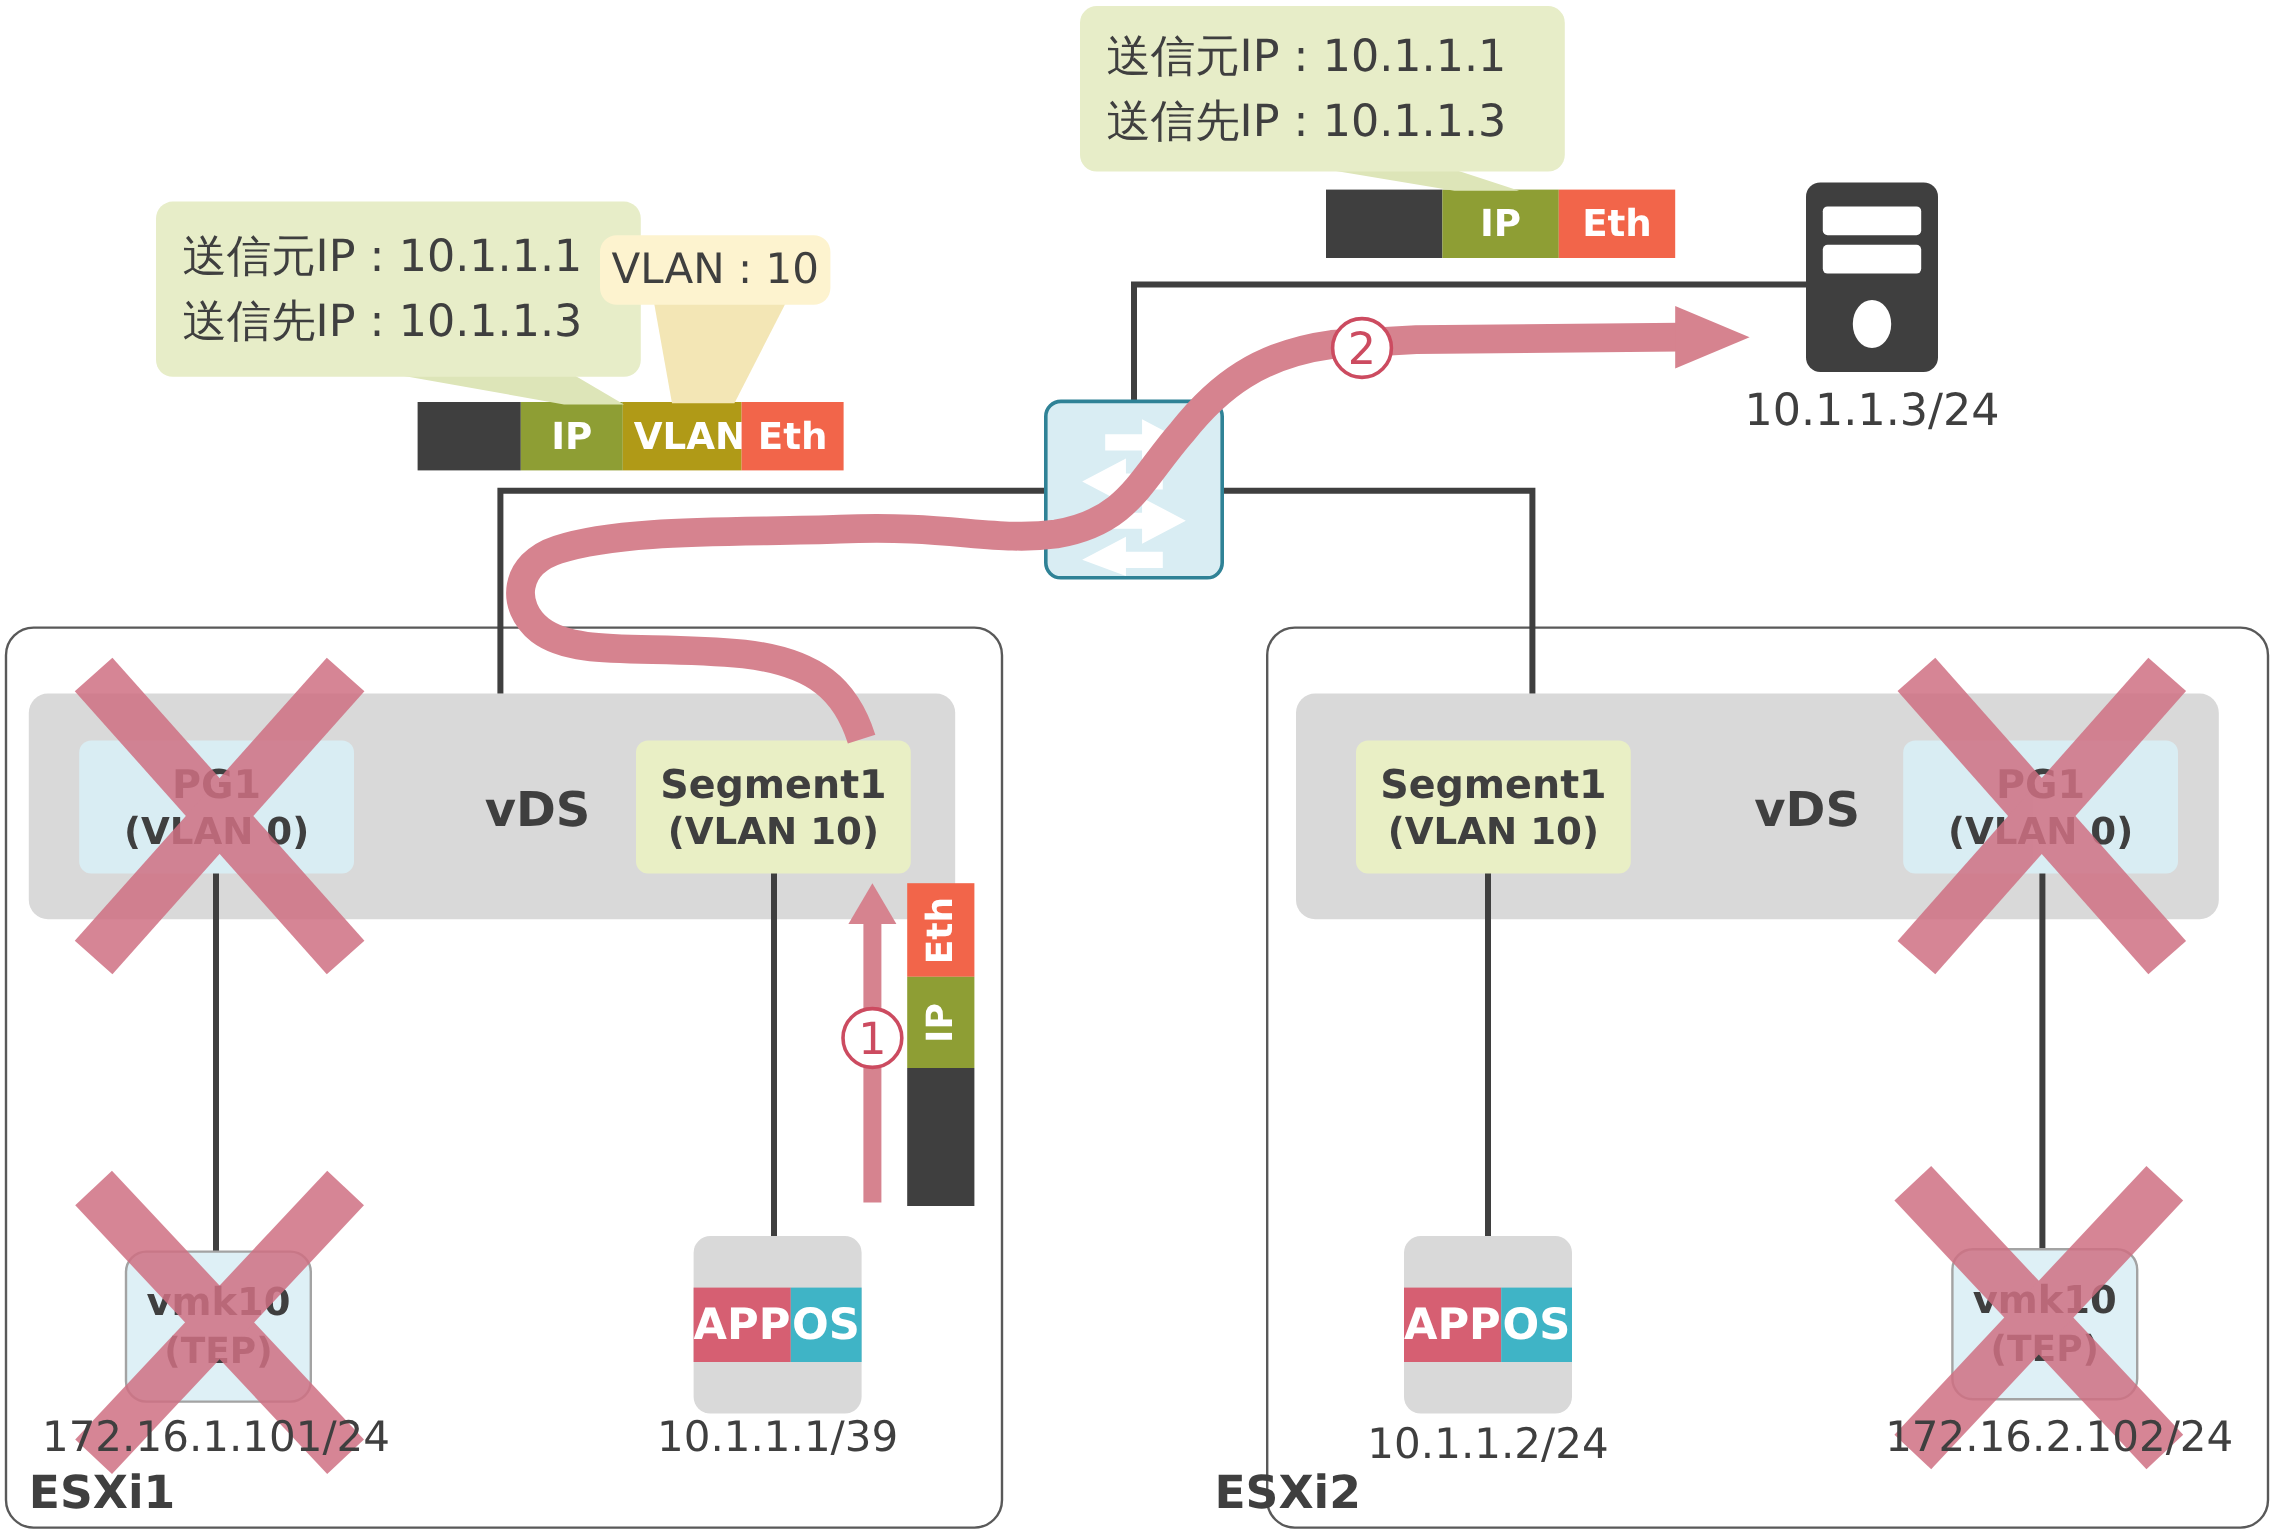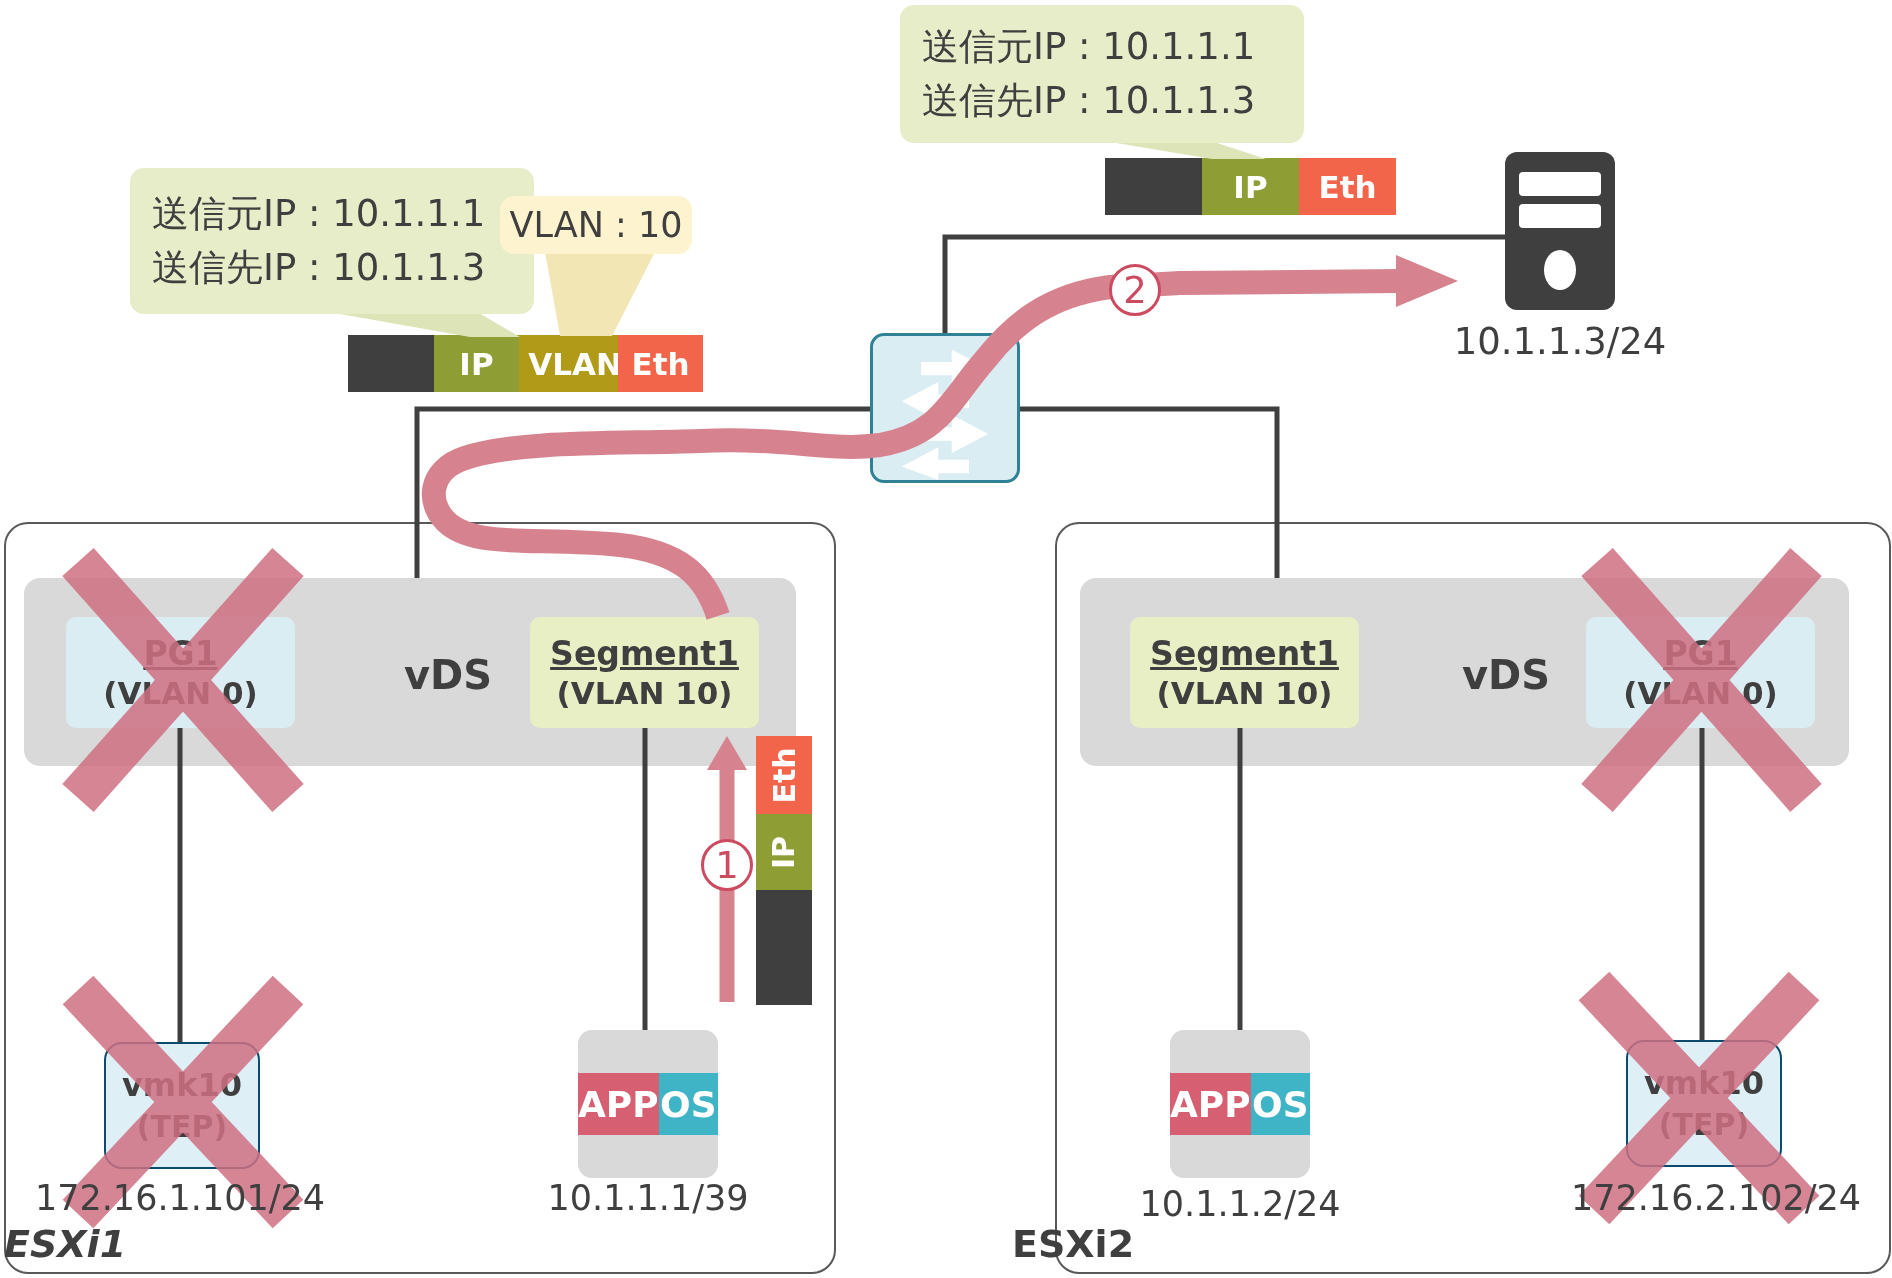--- a/index.html
+++ b/index.html
@@ -26,29 +26,29 @@
     position:absolute;font-size:40px;font-weight:bold;color:#3f3f3f;z-index:4;
     text-align:right;width:160px;
   }
 
   
   .node-box{
     position:absolute;width:229px;height:111px;border-radius:10px;z-index:4;
     display:flex;flex-direction:column;align-items:center;justify-content:center;
     font-weight:bold;line-height:1.25;text-align:center;
   }
-  .node-box .t1{font-size:33px;text-decoration:underline;}
+  .node-box .t1{font-size:33px;}
   .node-box .t2{font-size:31px;}
   .pg-box{background:var(--pg-blue);}
   .seg-box{background:var(--segment-green);text-align:right;}
 
   
   .vmk-box{
     position:absolute;width:152px;height:123px;border-radius:18px;z-index:4;
-    background:var(--vmk-blue);border:2px solid #0c4a6e;
+    background:var(--vmk-blue);border:2px solid #a3a3a3;
     display:flex;flex-direction:column;align-items:center;justify-content:center;
     font-weight:bold;line-height:1.3;text-align:center;
   }
   .vmk-box .t1{font-size:32px;}
   .vmk-box .t2{font-size:30px;}
 
   
   .vm-box{
     position:absolute;width:140px;height:148px;border-radius:14px;background:var(--box-gray);z-index:4;
     display:flex;flex-direction:row;align-items:center;justify-content:center;gap:0;
@@ -147,21 +147,21 @@
     <div class="t1">vmk10</div>
     <div class="t2">(TEP)</div>
   </div>
   <div class="ip-label" style="left:10px;top:1178px;">172.16.1.101/24</div>
 
   <div class="vm-box" style="left:578px;top:1030px;">
     <div class="vm-app">APP</div>
     <div class="vm-os">OS</div>
   </div>
   <div class="ip-label" style="left:478px;top:1178px;">10.1.1.1/39</div>
-  <div class="esxi-name" style="left:4px;top:1222px;font-style:italic;">ESXi1</div>
+  <div class="esxi-name" style="left:24px;top:1222px;">ESXi1</div>
 
   <div class="esxi-box" style="left:1055px;top:522px;width:832px;height:748px;"></div>
   <div class="vds-bar" style="left:1080px;top:578px;width:769px;height:188px;"></div>
   <div class="vds-label" style="left:1390px;top:652px;">vDS</div>
 
   <div class="node-box seg-box" style="left:1130px;top:617px;">
     <div class="t1">Segment1</div>
     <div class="t2">(VLAN 10)</div>
   </div>
   <div class="node-box pg-box" style="left:1586px;top:617px;">

